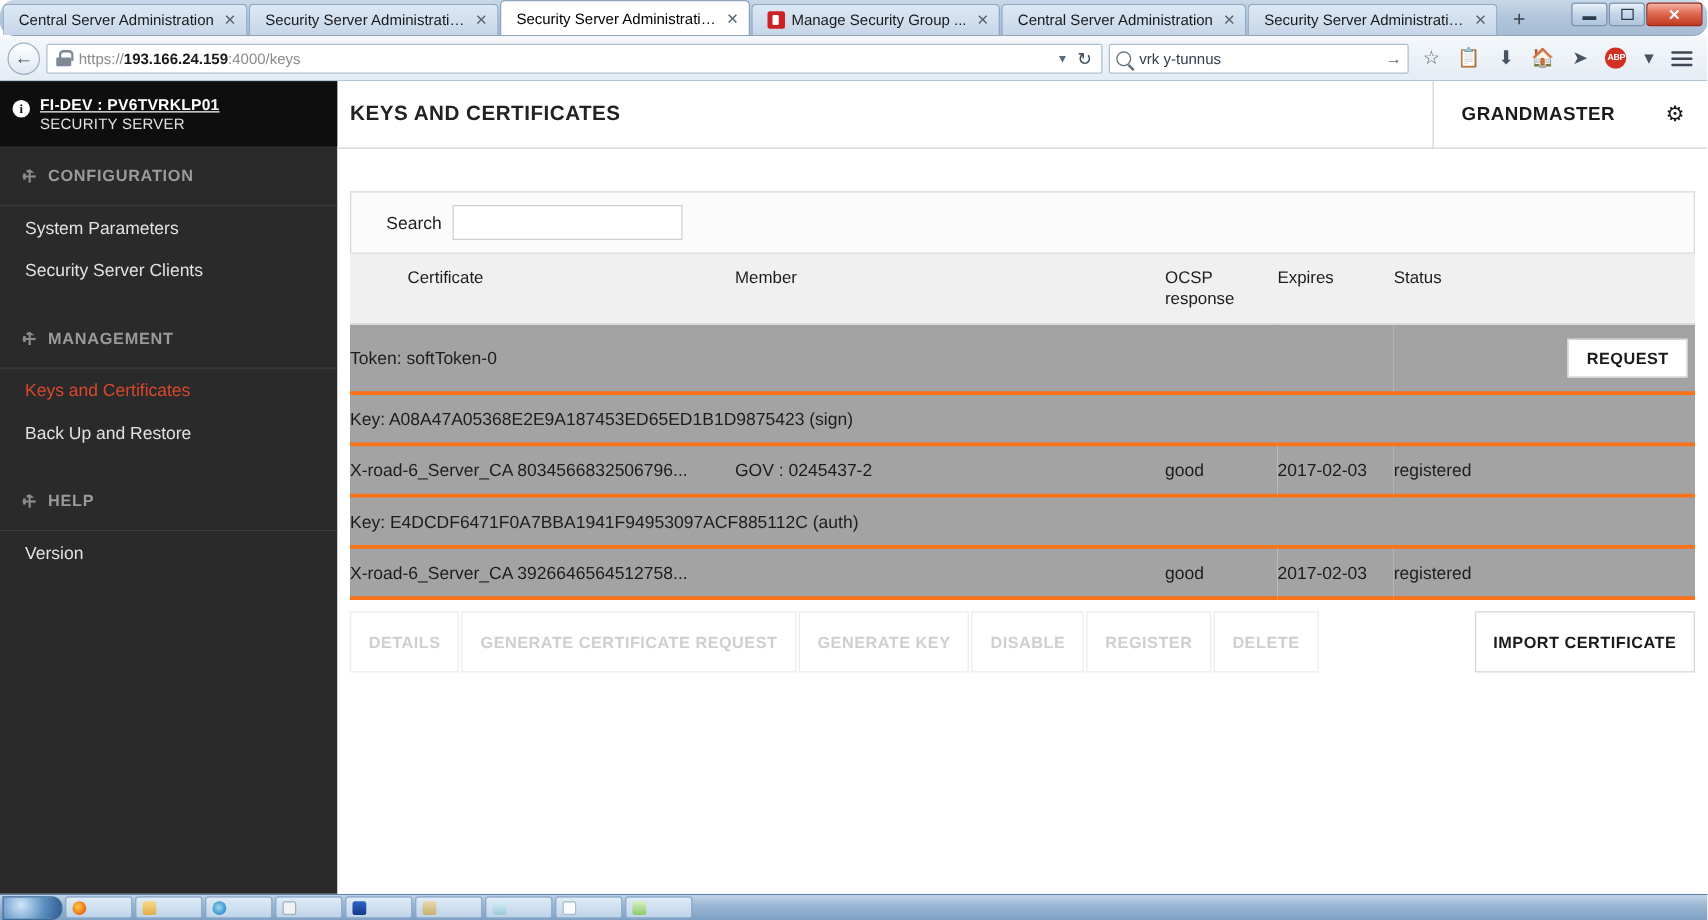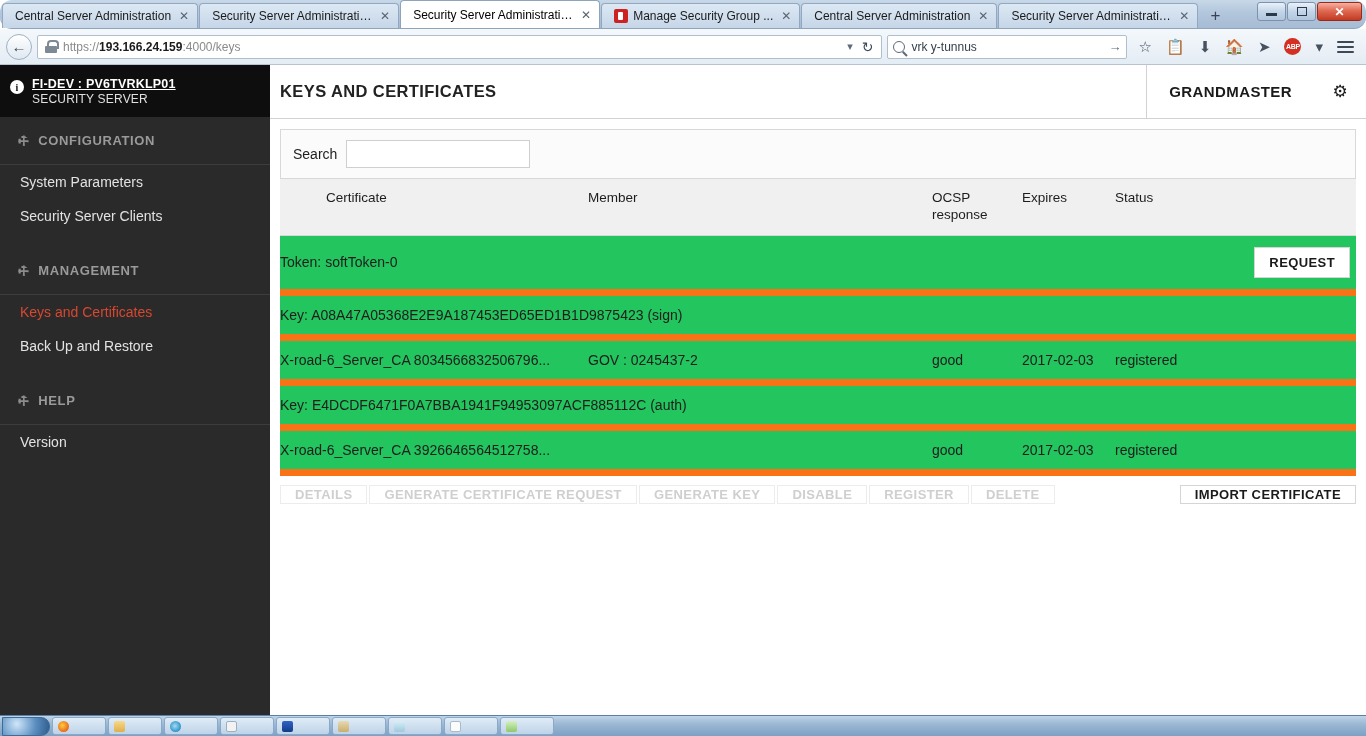--- a/index.html
+++ b/index.html
@@ -267,22 +267,22 @@
     display:flex;align-items:center;justify-content:center;
     font-size: 17px; color:#1a1a1a; cursor:pointer;
   }
 
   .main-pad { padding: 10px 10px 0 10px; }
 
   .search-row {
     border:1px solid #d8d8d8;
     border-bottom:none;
     background:#fbfbfb;
-    padding: 10px 12px;
-    display:flex; align-items:center; gap:9px;
+    padding: 10px 28px;
+    display:flex; align-items:center; gap:9px;margin-top:24px;
   }
   .search-label { font-size: 14px; color:#1d1d1d; }
   .search-input {
     width: 184px; height: 28px;
     border: 1px solid #cfcfcf;
     background:#ffffff;
     font-family:"Liberation Sans", sans-serif;
     font-size: 13px;
     padding: 0 6px;
     outline:none;
@@ -302,42 +302,42 @@
     height: 46px;
   }
   table.keys thead th.c-cert { padding-left: 46px; width: 308px; }
   table.keys thead th.c-member { width: 344px; }
   table.keys thead th.c-ocsp { width: 90px; }
   table.keys thead th.c-exp { width: 93px; }
   table.keys thead th.c-status { width: auto; }
   .ocsp-wrap { line-height: 1.25; }
 
   table.keys td {
-    border-bottom: 7px solid #f97316;
+    border-bottom: 3px solid #f97316;
     font-size: 14px;
     color: #1d1d1d;
     padding: 11px 6px 11px 0;
     vertical-align: middle;
-    background: #22c55e;
+    background: #a3a3a3;
   }
   tr.token-row td { height: 45px; }
   .td-token { padding-left: 10px; }
   .td-key { padding-left: 26px; }
   .td-cert { padding-left: 45px; }
   .logout-cell { text-align: right; padding-right: 0; }
 
   .btn {
     font-family:"Liberation Sans", sans-serif;
     background: #ffffff;
     border: 1px solid #d5d5d5;
     font-size: 13px;
     font-weight: bold;
     letter-spacing: 0.4px;
     color: #1a1a1a;
-    padding: 1px 14px;
+    padding: 16px 14px;
     cursor: pointer;
   }
   .btn.disabled { color: #cfcfcf; border-color: #ececec; cursor: default; }
   .btn-logout { padding: 7px 14px; }
 
   .actions {
     display:flex; align-items:center;
     padding: 9px 0 0 0;
     gap: 2px;
   }

